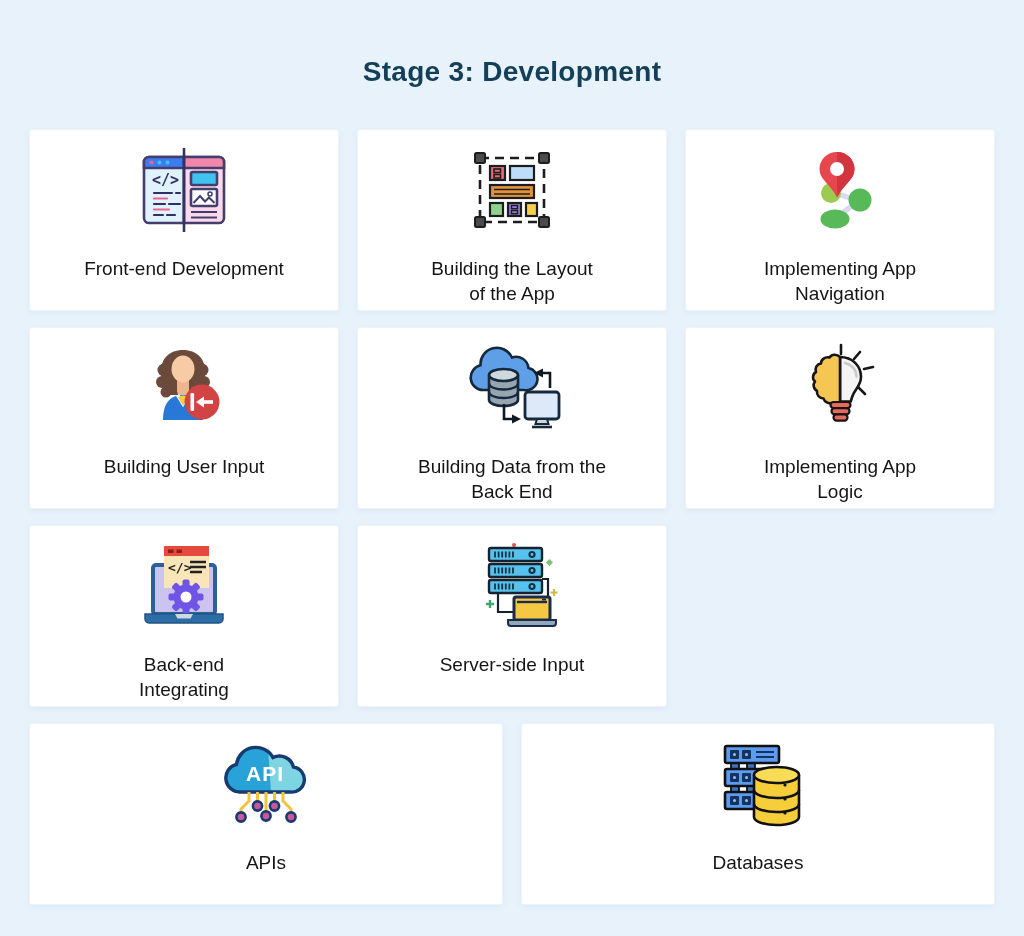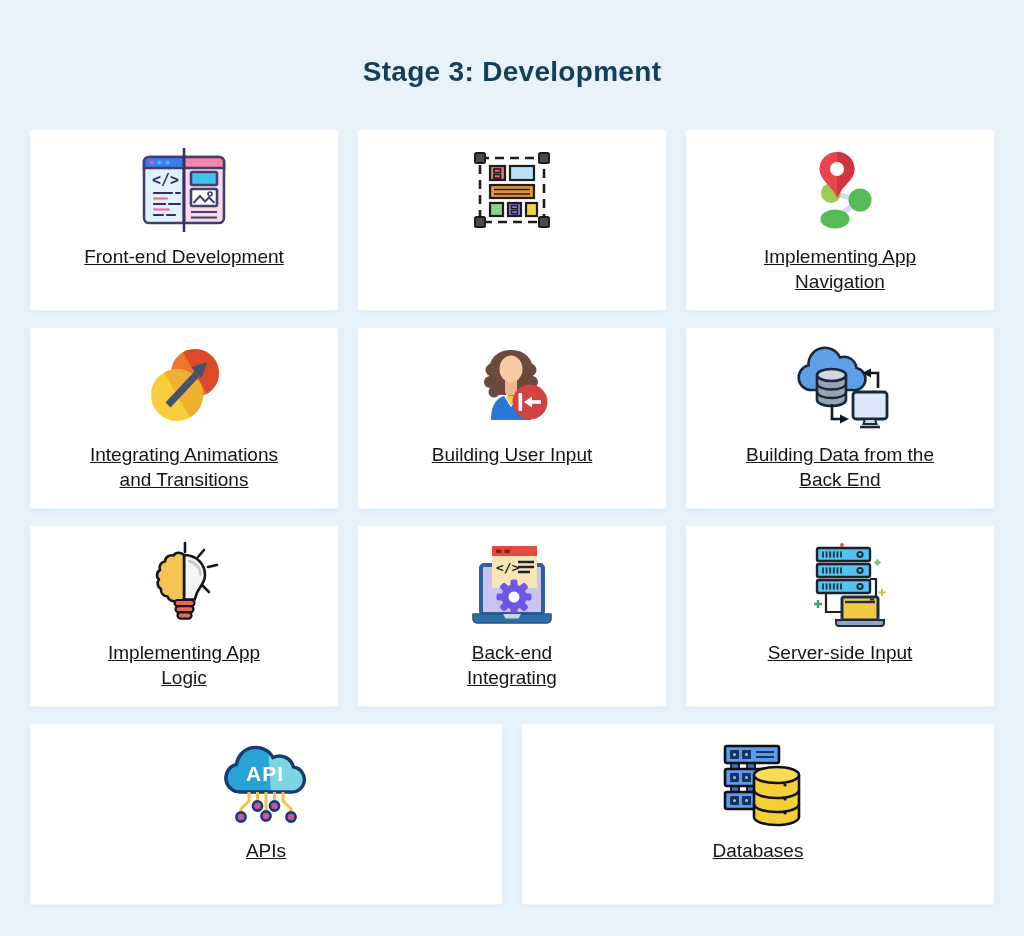--- a/index.html
+++ b/index.html
@@ -27,25 +27,24 @@
     height:180px;
     background:#ffffff;
     border-radius:2px;
     box-shadow:0 0 0 1px #eef3f7, 0 2px 6px rgba(150,185,210,.18);
     display:flex; flex-direction:column; align-items:center;
     padding-top:13px; box-sizing:border-box;
   }
   .card.wide { grid-column:span 3; }
   .icon-box { height:94px; display:flex; align-items:center; justify-content:center; }
   .card-label {
-    margin-top:7px;
+    margin-top:19px;
     font-size:19px; line-height:25px;
     color:#151515; text-align:center;
     white-space:pre-line;
-    text-decoration:underline;
   }
 </style>
 </head>
 <body>
 
 <div class="canvas">
   <h1 class="title">Stage 3: Development</h1>
 
   <div class="grid">
 
@@ -98,52 +97,40 @@
           <path d="M28 45.5h36M28 50h36" stroke="#1d1d1d" stroke-width="1.6"></path>
           <rect x="24" y="59" width="13" height="13" fill="#8ed08e" stroke="#1d1d1d" stroke-width="2.2"></rect>
           <rect x="42" y="59" width="13" height="13" fill="#8e7cd8" stroke="#1d1d1d" stroke-width="2.2"></rect>
           <g fill="none" stroke="#1d1d1d" stroke-width="1.4">
             <rect x="45.5" y="61.5" width="6" height="3.2"></rect>
             <rect x="45.5" y="66.5" width="6" height="3.2"></rect>
           </g>
           <rect x="60" y="59" width="11" height="13" fill="#f7cf4e" stroke="#1d1d1d" stroke-width="2.2"></rect>
         </svg>
       </div>
+      <div class="card-label">Building the Layout
+of the App</div>
     </div>
 
     <div class="card">
       <div class="icon-box">
         <svg width="92" height="92" viewBox="0 0 92 92">
           <path d="M38 48 L65 57 L41 74" fill="none" stroke="#ddd7f3" stroke-width="5.5" stroke-linejoin="round" stroke-linecap="round"></path>
           <circle cx="37" cy="49" r="10" fill="#9ccb52"></circle>
           <circle cx="66" cy="56" r="11.5" fill="#57b957"></circle>
           <ellipse cx="41" cy="75" rx="14.5" ry="9.5" fill="#57b957"></ellipse>
           <path d="M43 8c-9.9 0-17.5 7.6-17.5 17 0 9.8 8.6 13.8 14.6 23.6L43 53.5l2.9-4.9C51.9 38.8 60.5 34.8 60.5 25 60.5 15.6 52.9 8 43 8z" fill="#e8464f"></path>
           <path d="M43 8c9.9 0 17.5 7.6 17.5 17 0 9.8-8.6 13.8-14.6 23.6L43 53.5z" fill="#d3353f"></path>
           <circle cx="43" cy="25" r="7" fill="#ffffff"></circle>
         </svg>
       </div>
       <div class="card-label">Implementing App
 Navigation</div>
     </div>
 
-    <div class="card">
-      <div class="icon-box">
-        <svg width="92" height="92" viewBox="0 0 92 92">
-          <circle cx="57" cy="31" r="24" fill="#ef7430"></circle>
-          <path d="M57 7a24 24 0 0 1 0 48z" fill="#dc4b27" transform="rotate(-30 57 31)"></path>
-          <circle cx="39" cy="53" r="26" fill="#f8ce3b"></circle>
-          <path d="M39 27a26 26 0 0 1 0 52z" fill="#eeb02f" transform="rotate(-30 39 53)"></path>
-          <line x1="30" y1="63" x2="59" y2="32" stroke="#45526d" stroke-width="7"></line>
-          <polygon points="69,20 63.7,35.9 53.1,25.3" fill="#45526d"></polygon>
-        </svg>
-      </div>
-      <div class="card-label">Integrating Animations
-and Transitions</div>
-    </div>
 
     <div class="card">
       <div class="icon-box">
         <svg width="92" height="92" viewBox="0 0 92 92">
           <path d="M45 8c14 0 22 9 22 21 0 12-3 20-7 24H30c-4-4-7-12-7-24C23 17 31 8 45 8z" fill="#6b4a3b"></path>
           <circle cx="26" cy="28" r="6.5" fill="#6b4a3b"></circle>
           <circle cx="24" cy="40" r="6" fill="#6b4a3b"></circle>
           <circle cx="28" cy="50" r="5.5" fill="#6b4a3b"></circle>
           <circle cx="64" cy="28" r="6.5" fill="#6b4a3b"></circle>
           <circle cx="66" cy="40" r="6" fill="#6b4a3b"></circle>

